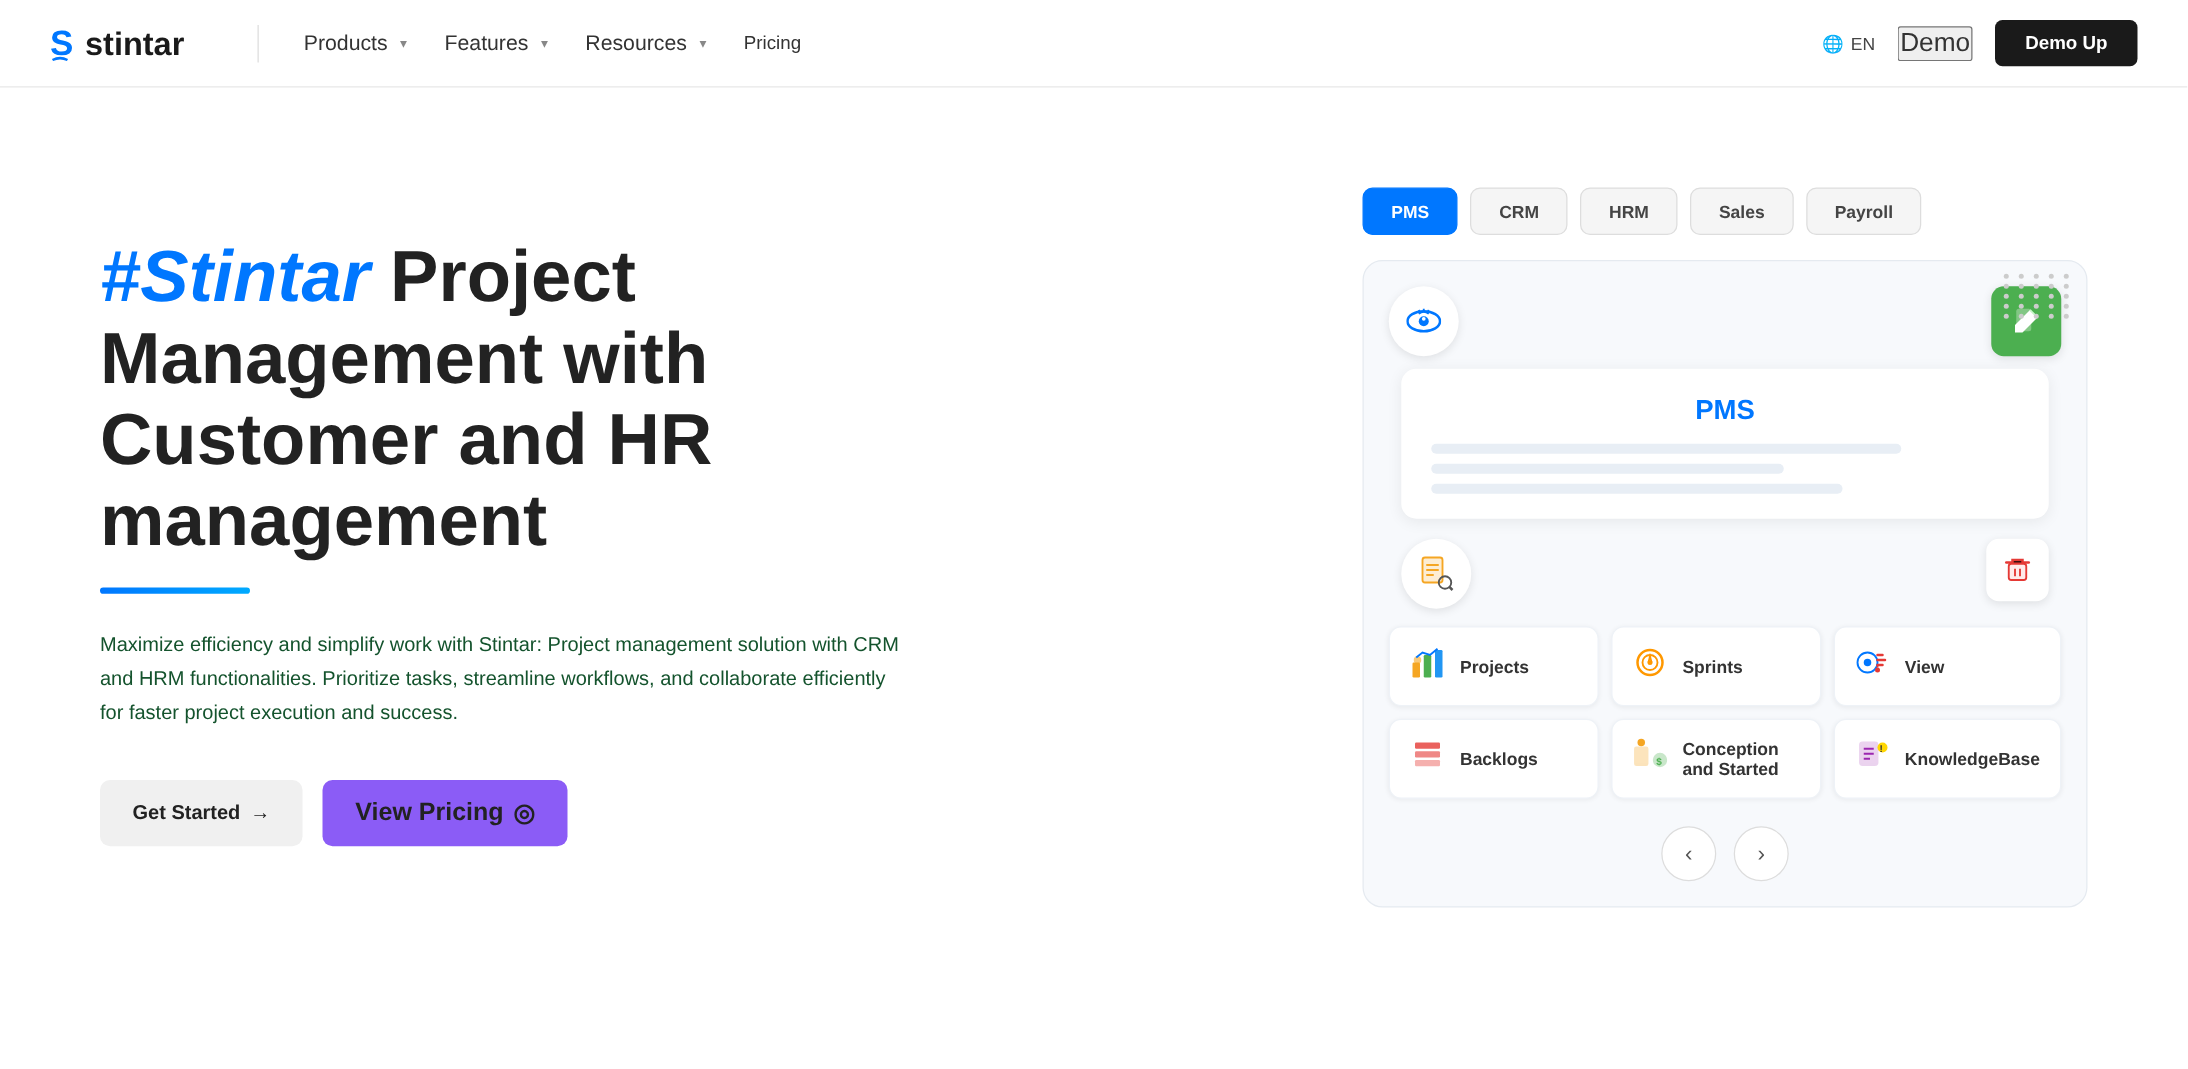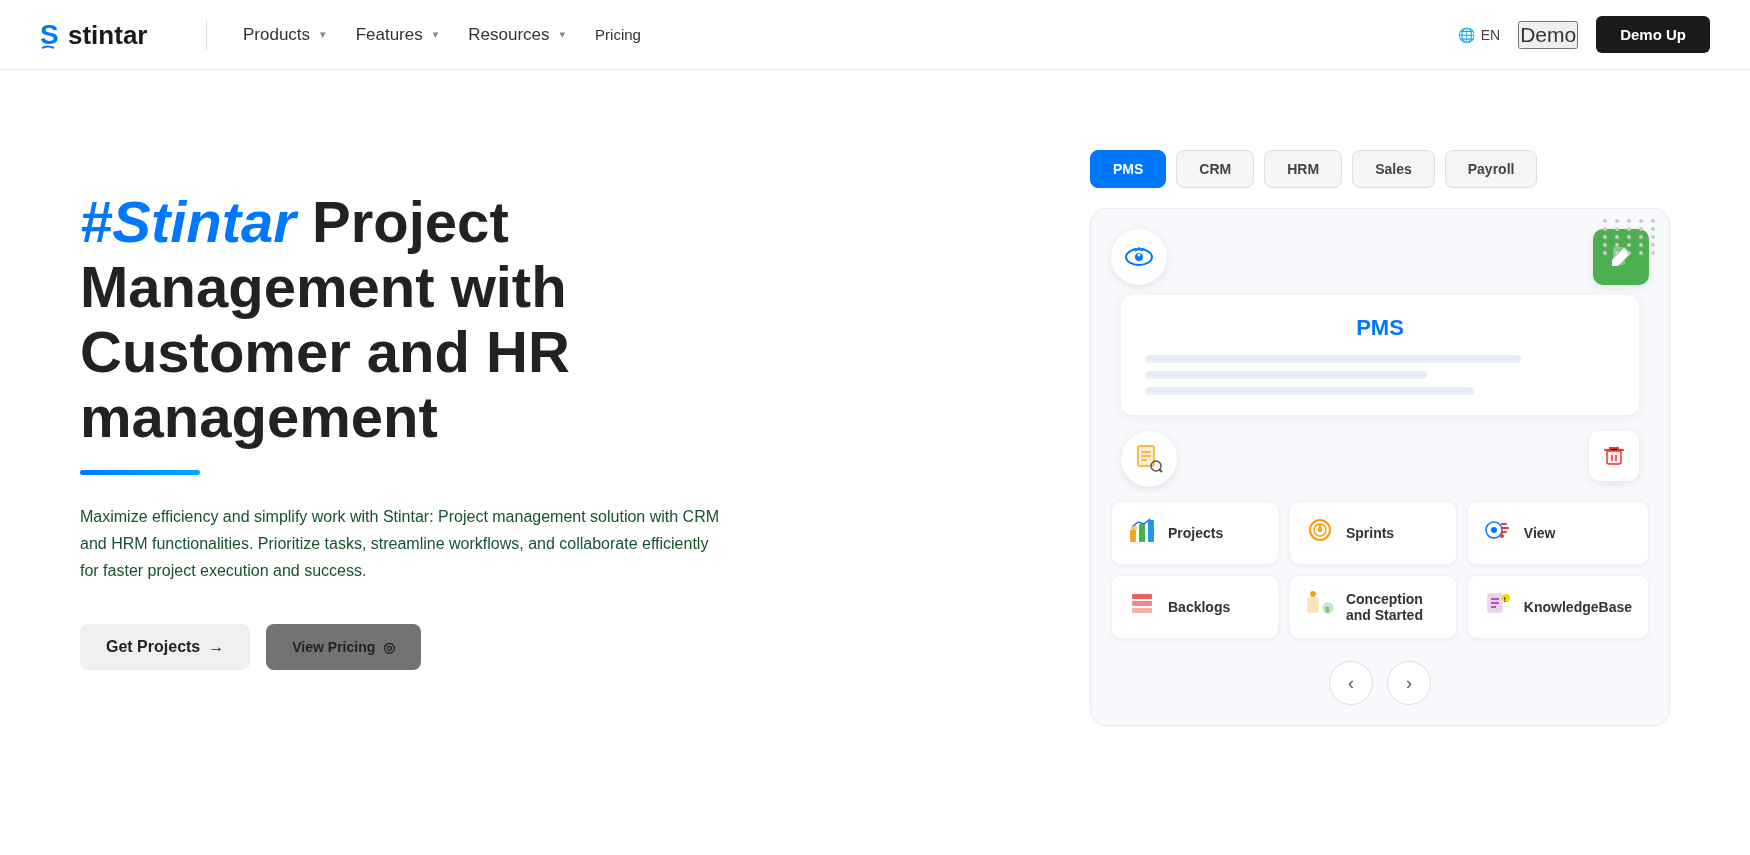--- a/index.html
+++ b/index.html
@@ -40,22 +40,22 @@
     .hero-underline { width: 120px; height: 5px; background: linear-gradient(90deg, #0077ff, #00aaff); border-radius: 3px; margin-bottom: 28px; }
     .hero-desc { font-size: 16px; color: #14532d; line-height: 1.7; max-width: 640px; margin-bottom: 40px; }
     .hero-buttons { display: flex; gap: 16px; }
     .btn-get-started {
       display: flex; align-items: center; gap: 8px;
       background: #f0f0f0; border: none; border-radius: 8px;
       padding: 14px 26px; font-size: 16px; font-weight: 600; cursor: pointer; color: #222;
     }
     .btn-view-pricing {
       display: flex; align-items: center; gap: 8px;
-      background: #737373; border: none; border-radius: 8px;
-      padding: 14px 26px; font-size: 14px; font-weight: 600; cursor: pointer; color: #222; text-align: right;
+      background: #8b5cf6; border: none; border-radius: 8px;
+      padding: 14px 26px; font-size: 20px; font-weight: 600; cursor: pointer; color: #222; text-align: right;
     }
 
     
     .hero-right { flex: 0 0 580px; max-width: 580px; padding-top: 20px; }
 
     
     .product-tabs { display: flex; gap: 10px; margin-bottom: 20px; }
     .tab-btn {
       padding: 10px 22px; border-radius: 8px; border: 1px solid #ddd;
       font-size: 14px; font-weight: 600; cursor: pointer; background: #f5f5f5; color: #444;
@@ -171,21 +171,21 @@
 <div class="hero">
 
   <div class="hero-left">
     <h1 class="hero-title">
       <span class="brand-italic">#Stintar</span><span> Project Management with Customer and HR management</span>
     </h1>
     <div class="hero-underline"></div>
     <p class="hero-desc">Maximize efficiency and simplify work with Stintar: Project management solution with CRM and HRM functionalities. Prioritize tasks, streamline workflows, and collaborate efficiently for faster project execution and success.</p>
     <div class="hero-buttons">
       <button class="btn-get-started">
-        <span>Get Projects</span>
+        <span>Get Started</span>
         <span>→</span>
       </button>
       <button class="btn-view-pricing">
         <span>View Pricing</span>
         <span>◎</span>
       </button>
     </div>
   </div>
 
   <div class="hero-right">

